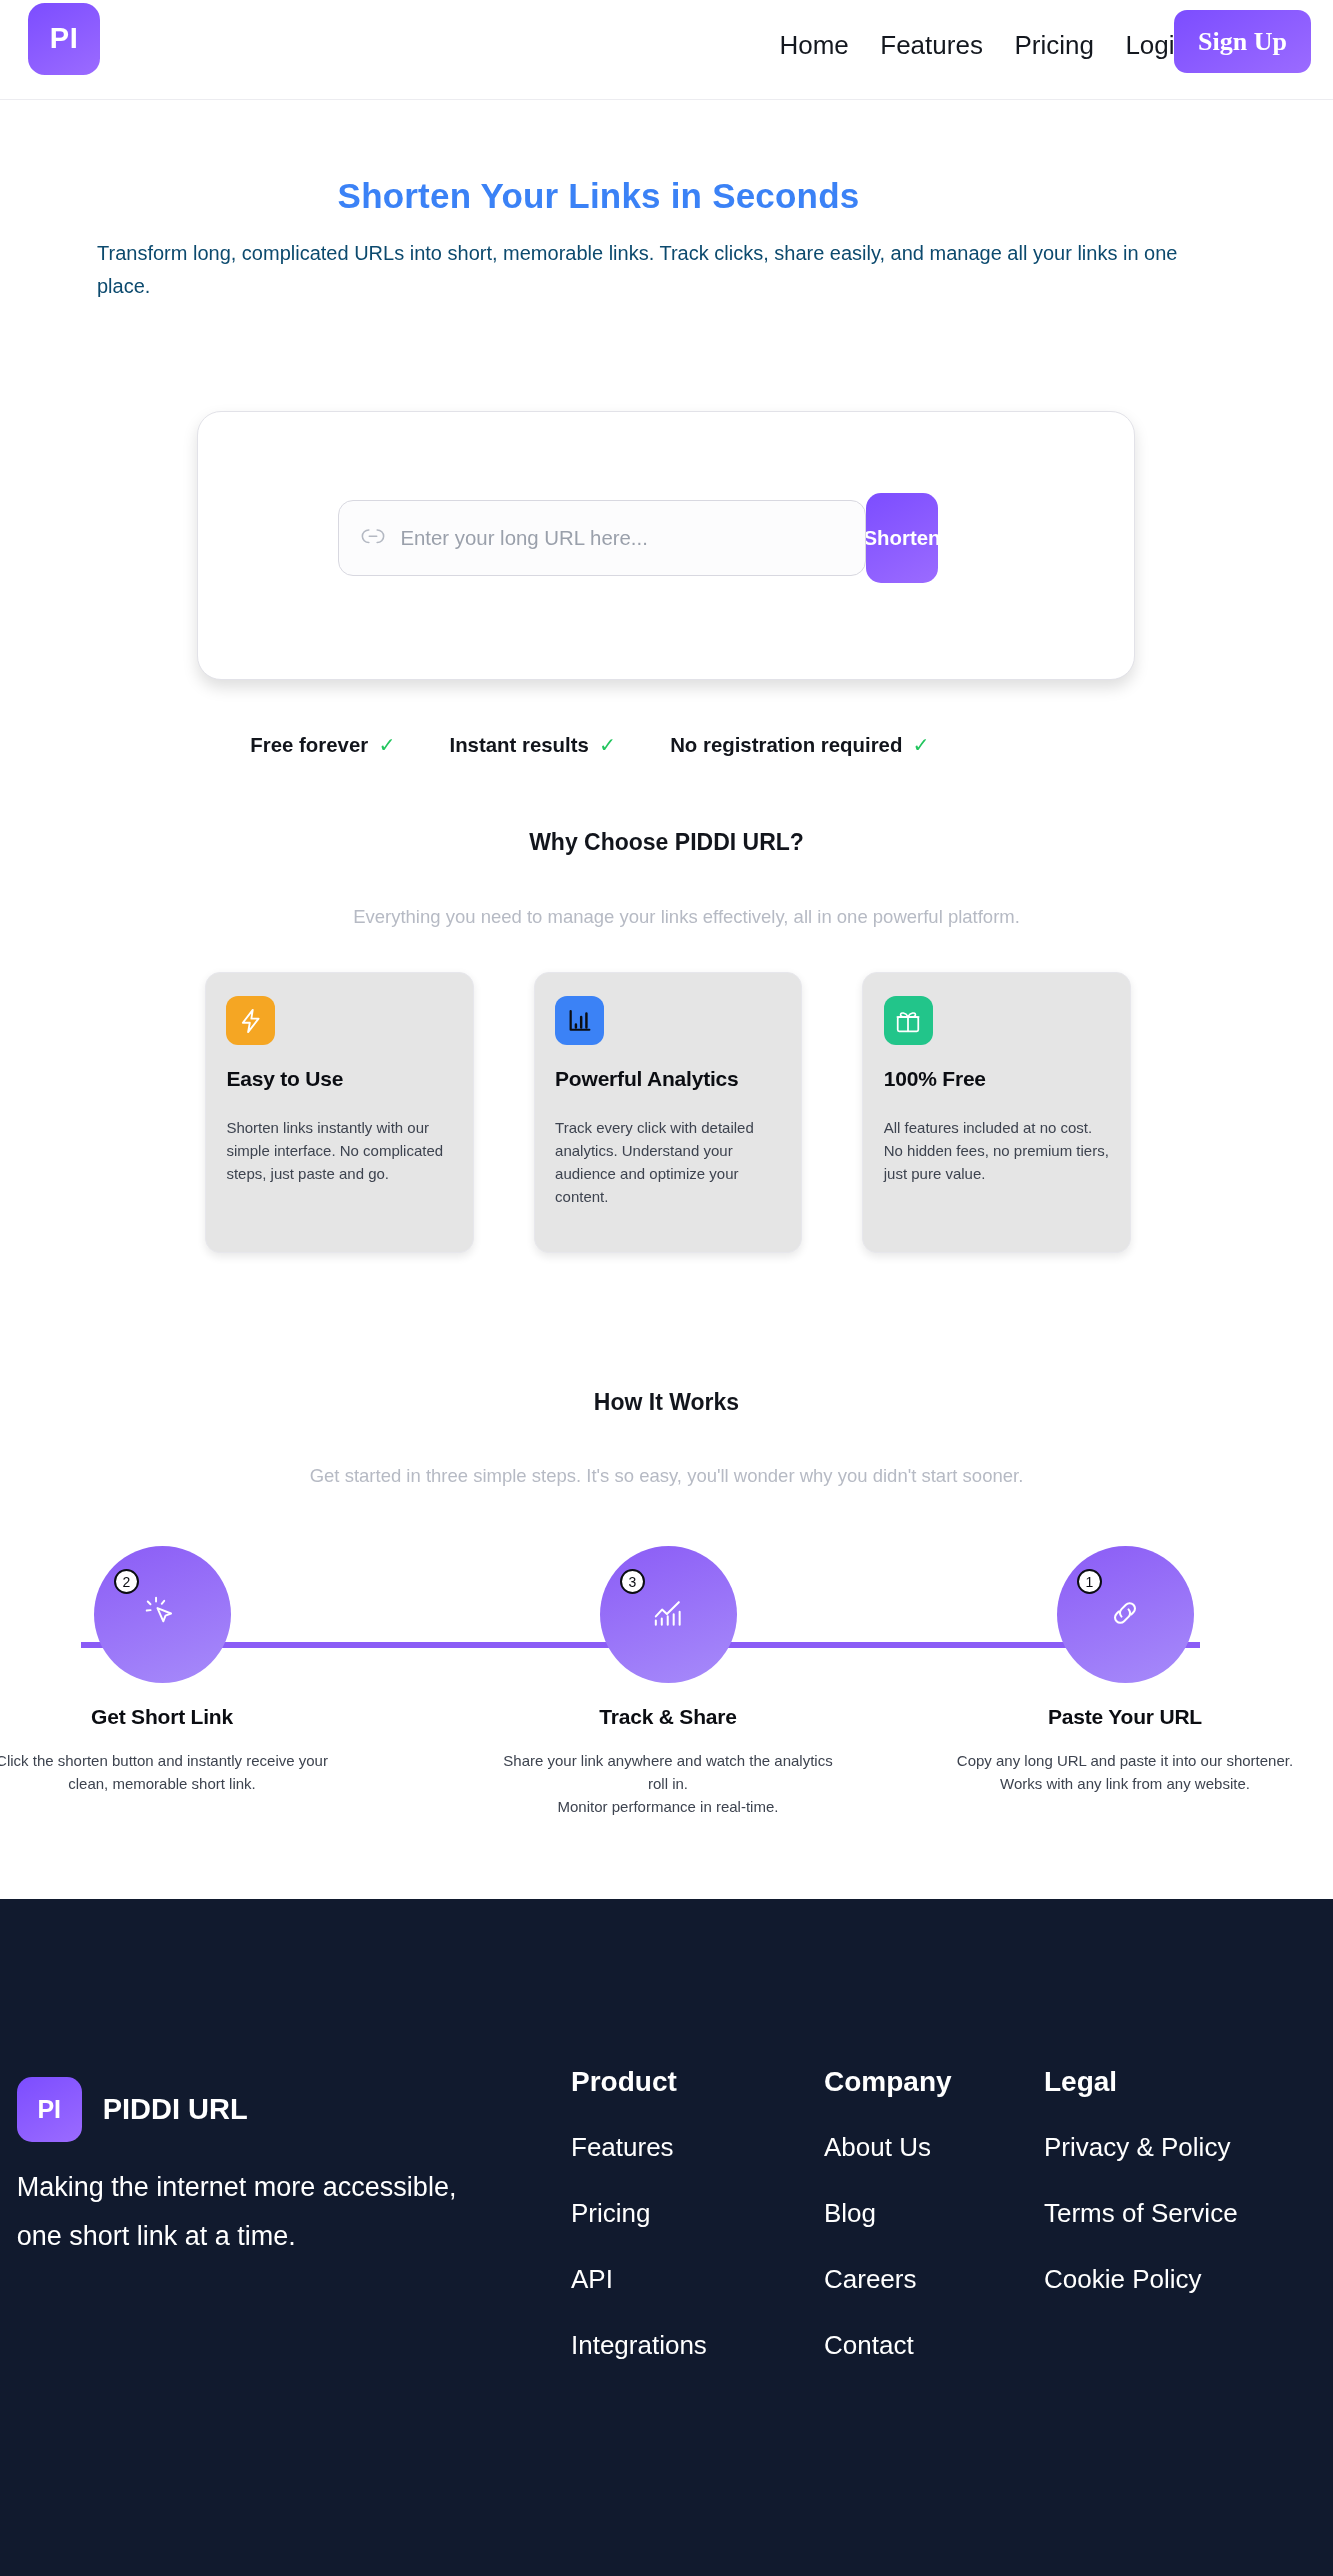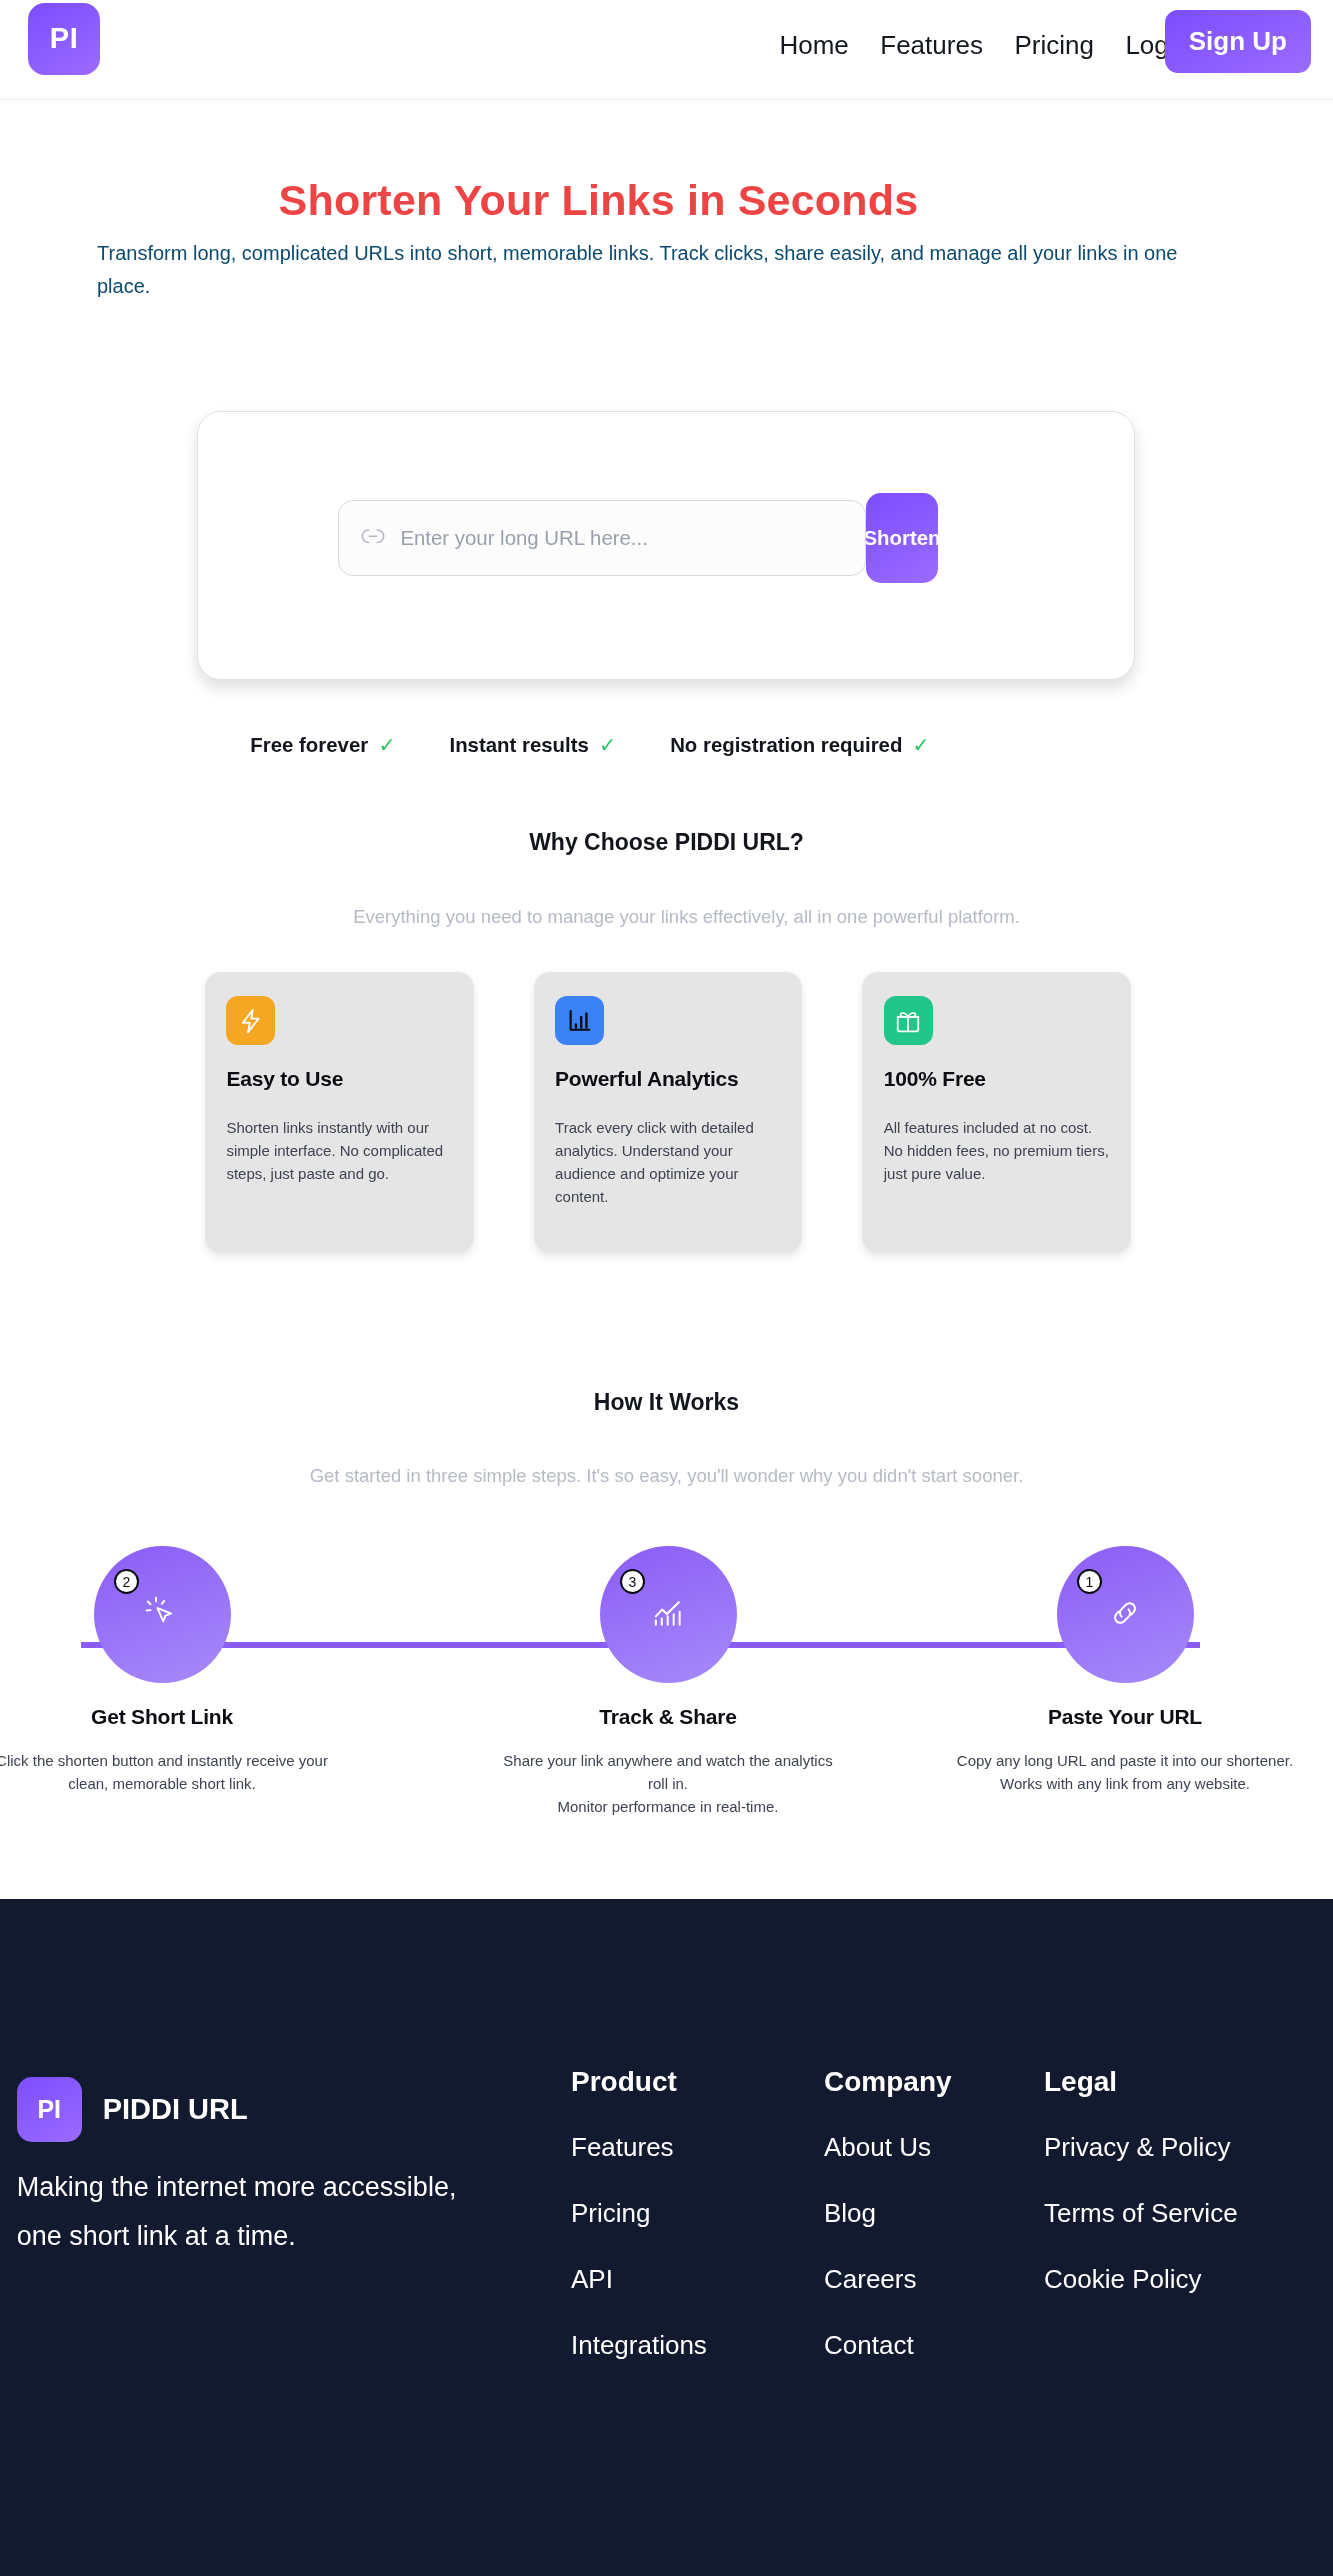--- a/index.html
+++ b/index.html
@@ -64,40 +64,40 @@
   .signup-btn {
     position: absolute;
     right: 22px;
     top: 10.2px;
     height: 63px;
     padding: 0 24px;
     border: none;
     border-radius: 13px;
     background: linear-gradient(150deg, #7c4dff 0%, #9b6bff 100%);
     color: #ffffff;
-    font-family: Liberation Sans, sans-serif;
+    font-family: Liberation Serif, serif;
     font-size: 26px;
     font-weight: 700;
     cursor: pointer;
     display: flex;
     align-items: center;
     justify-content: center;
     white-space: nowrap;
   }
 
   
   .hero-title {
     position: absolute;
     top: 176px;
     left: 0;
     width: 1197px;
     text-align: center;
-    font-size: 43px;
-    font-weight: 700;
-    color: #ef4444;
+    font-size: 35px;
+    font-weight: 700;
+    color: #3b82f6;
     letter-spacing: 0.2px;
   }
 
   .hero-sub {
     position: absolute;
     top: 237px;
     left: 50%;
     transform: translateX(-50%);
     width: 1139px;
     text-align: left;

